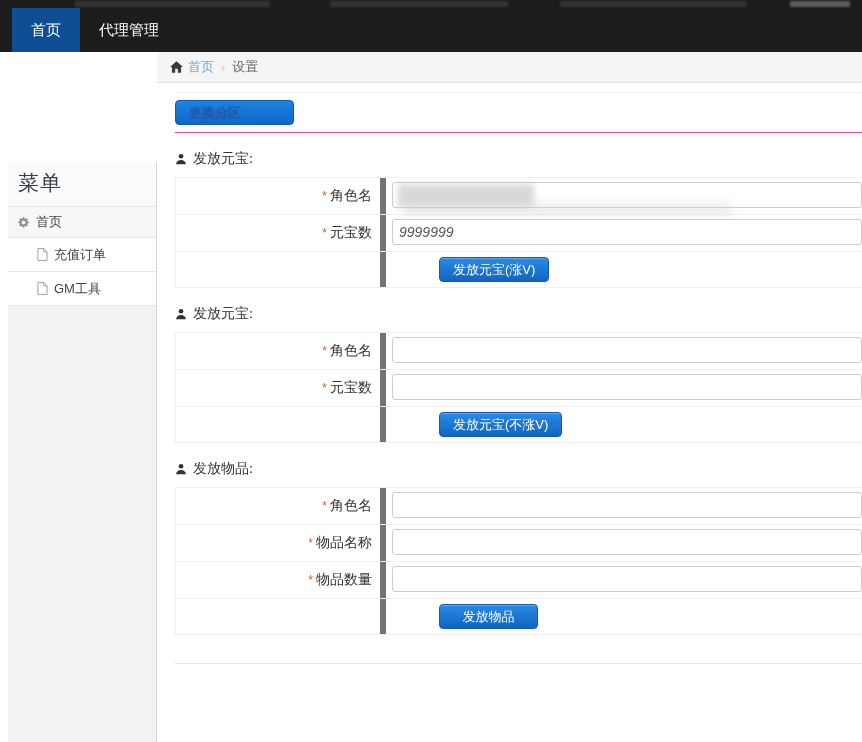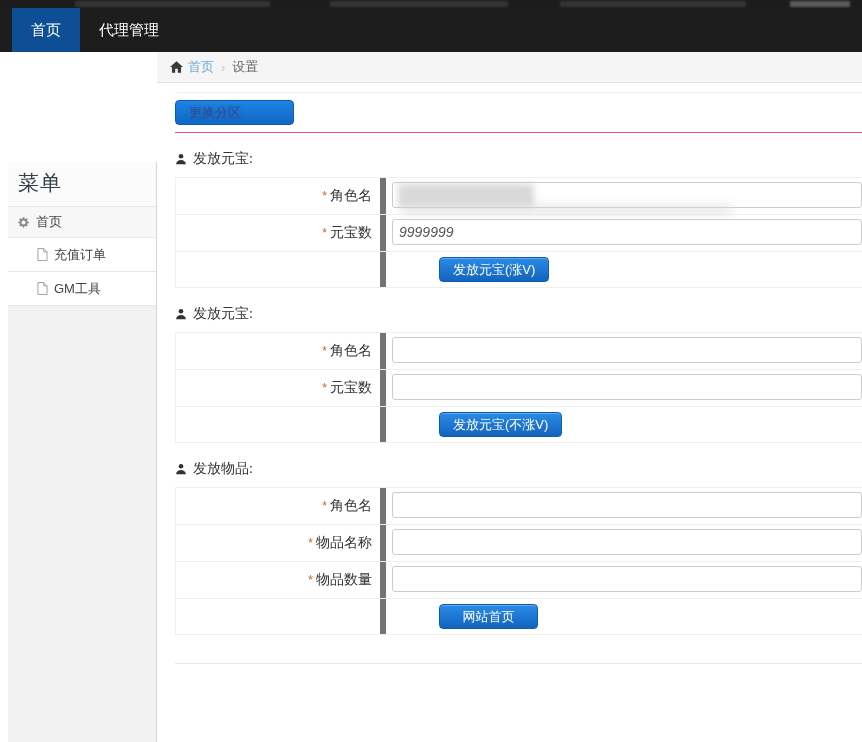--- a/index.html
+++ b/index.html
@@ -206,21 +206,21 @@
             <div class="form-row">
               <div class="cell-label"><span class="req">*</span><span>物品名称</span></div>
               <div class="cell-input"><input type="text" value="" style=""></div>
             </div>
             <div class="form-row">
               <div class="cell-label"><span class="req">*</span><span>物品数量</span></div>
               <div class="cell-input"><input type="text" value="" style=""></div>
             </div>
             <div class="form-row">
               <div class="cell-label"></div>
-              <div class="cell-input"><button class="btn-submit">网站首页</button></div>
+              <div class="cell-input"><button class="btn-submit">发放物品</button></div>
             </div>
           </div>
         </div>
 
       <div class="bottom-divider"></div>
     </div>
   </div>
 </div>
 
 </body></html>

